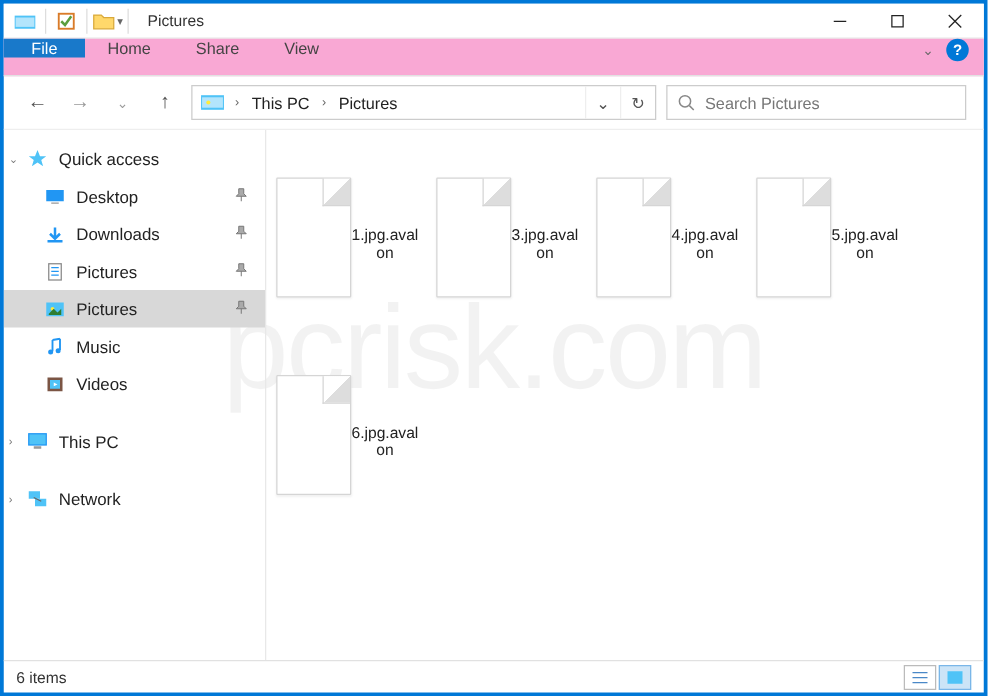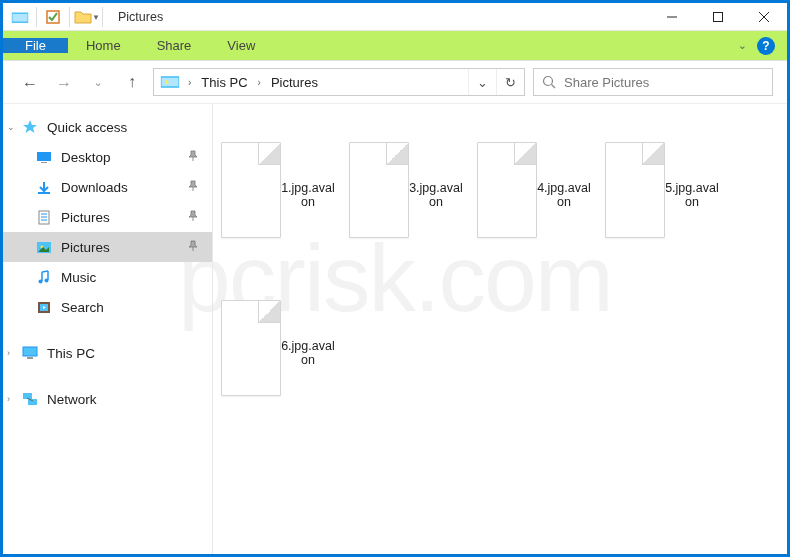--- a/index.html
+++ b/index.html
@@ -11,21 +11,21 @@
 .titlebar .qat { display: flex; align-items: center; gap: 0; padding: 0 4px; }
 .qat-btn { width: 26px; height: 26px; display: flex; align-items: center; justify-content: center; font-size: 13px; color: #333; }
 .qat .sep { width: 1px; height: 20px; background: #ddd; margin: 0 3px; }
 .qat .folder { width: 18px; height: 14px; display: inline-block; }
 .qat .caret { font-size: 9px; color: #666; margin-left: 2px; }
 .titlebar .title { font-size: 12.5px; color: #333; margin-left: 8px; }
 .winbtns { margin-left: auto; display: flex; }
 .winbtn { width: 46px; height: 28px; display: flex; align-items: center; justify-content: center; font-size: 14px; color: #333; }
 
 
-.ribbon { height: 30px; display: flex; align-items: center; background: #bef264; border-bottom: 1px solid #e1e1e1; }
+.ribbon { height: 30px; display: flex; align-items: flex-start; background: #f9a8d4; border-bottom: 1px solid #e1e1e1; }
 .file-tab { background: #1979ca; color: #fff; font-size: 13px; padding: 0 22px; display: flex; align-items: center; }
 .tab { font-size: 13px; color: #444; padding: 0 18px; display: flex; align-items: center; }
 .ribbon .right { margin-left: auto; display: flex; align-items: center; gap: 10px; padding-right: 12px; color: #666; }
 .help-icon { width: 18px; height: 18px; background: #0078d7; border-radius: 50%; color: #fff; font-size: 12px; display: flex; align-items: center; justify-content: center; font-weight: bold; }
 
 
 .addr { height: 42px; display: flex; align-items: center; padding: 6px 14px; gap: 8px; }
 .nav-arrow { width: 26px; height: 26px; display: flex; align-items: center; justify-content: center; font-size: 16px; color: #999; }
 .nav-arrow.enabled { color: #555; }
 .addr-box { flex: 1; height: 28px; border: 1px solid #ccc; display: flex; align-items: center; padding-left: 6px; gap: 4px; }
@@ -144,21 +144,21 @@
       <div class="addr-right">
         <div class="addr-btn">⌄</div>
         <div class="addr-btn">↻</div>
       </div>
     </div>
     <div class="search-box">
       <svg width="14" height="14" viewBox="0 0 14 14">
           <circle cx="6" cy="6" r="4.5" fill="none" stroke="#888" stroke-width="1.2"></circle>
           <line x1="9.5" y1="9.5" x2="13" y2="13" stroke="#888" stroke-width="1.2"></line>
         </svg>
-      <span>Share Pictures</span>
+      <span>Search Pictures</span>
     </div>
   </div>
 
   <div class="body">
     <div class="sidebar">
       <div class="sb-group">
         <div class="sb-item">
           <span class="caret">⌄</span>
           <span class="sb-icon">
               <svg width="16" height="16" viewBox="0 0 16 16">
@@ -230,21 +230,21 @@
               <span>Music</span>
             </div>
             <div class="sb-item sb-sub">
               <span class="sb-icon">
                 <svg width="16" height="15" viewBox="0 0 16 15">
                   <rect x="2" y="2" width="12" height="11" fill="#7b5544"></rect>
                   <rect x="4" y="4" width="8" height="7" fill="#4fc3f7"></rect>
                   <path d="M7 6 L10 7.5 L7 9 Z" fill="#fff"></path>
                 </svg>
               </span>
-              <span>Search</span>
+              <span>Videos</span>
             </div>
           </div>
       </div>
       <div class="sb-group">
         <div class="sb-item">
           <span class="caret">›</span>
           <span class="sb-icon">
               <svg width="16" height="14" viewBox="0 0 16 14">
                 <rect x="1" y="1" width="14" height="9" fill="#4fc3f7" stroke="#2196f3"></rect>
                 <rect x="5" y="11" width="6" height="2" fill="#999"></rect>
@@ -295,13 +295,30 @@
         </div>
         <div class="file">
           <div class="file-icon">
             <div class="fold"></div>
           </div>
           <div class="file-name">6.jpg.avalon</div>
         </div>
       </div>
   </div>
 
+  <div class="statusbar">
+    <span>6 items</span>
+    <div class="view-toggles">
+      <div class="vt">
+        <svg width="14" height="12" viewBox="0 0 14 12">
+            <line x1="1" y1="2" x2="13" y2="2" stroke="#4a88c7"></line>
+            <line x1="1" y1="6" x2="13" y2="6" stroke="#4a88c7"></line>
+            <line x1="1" y1="10" x2="13" y2="10" stroke="#4a88c7"></line>
+          </svg>
+      </div>
+      <div class="vt active">
+        <svg width="14" height="12" viewBox="0 0 14 12">
+            <rect x="1" y="1" width="12" height="10" fill="#4fc3f7"></rect>
+          </svg>
+      </div>
+    </div>
+  </div>
 </div>
 
 </body></html>

